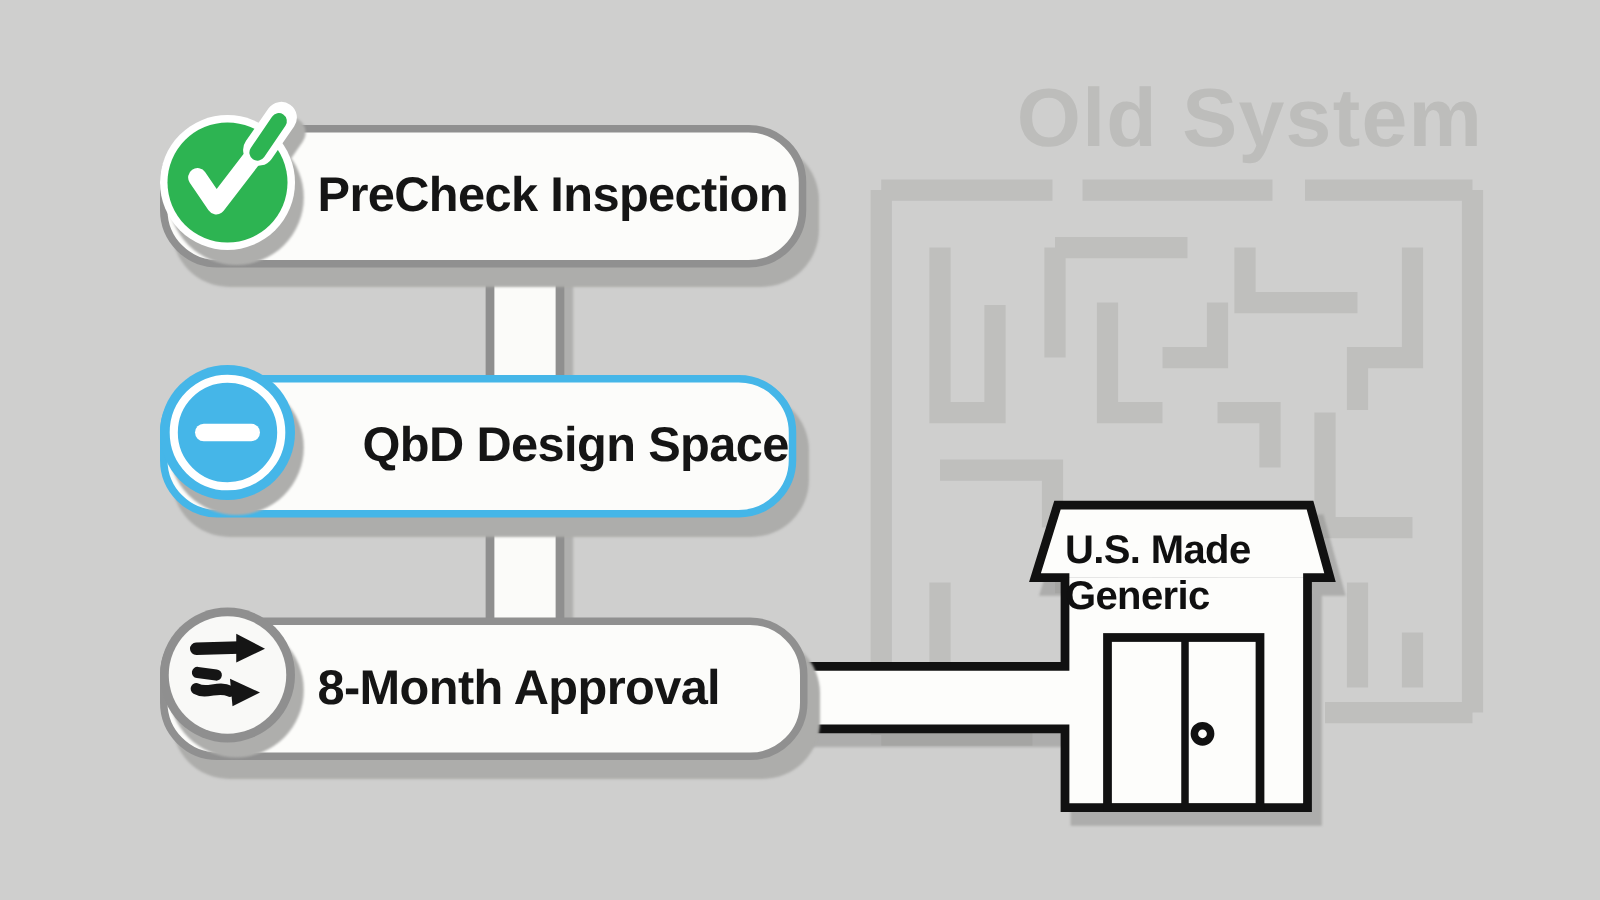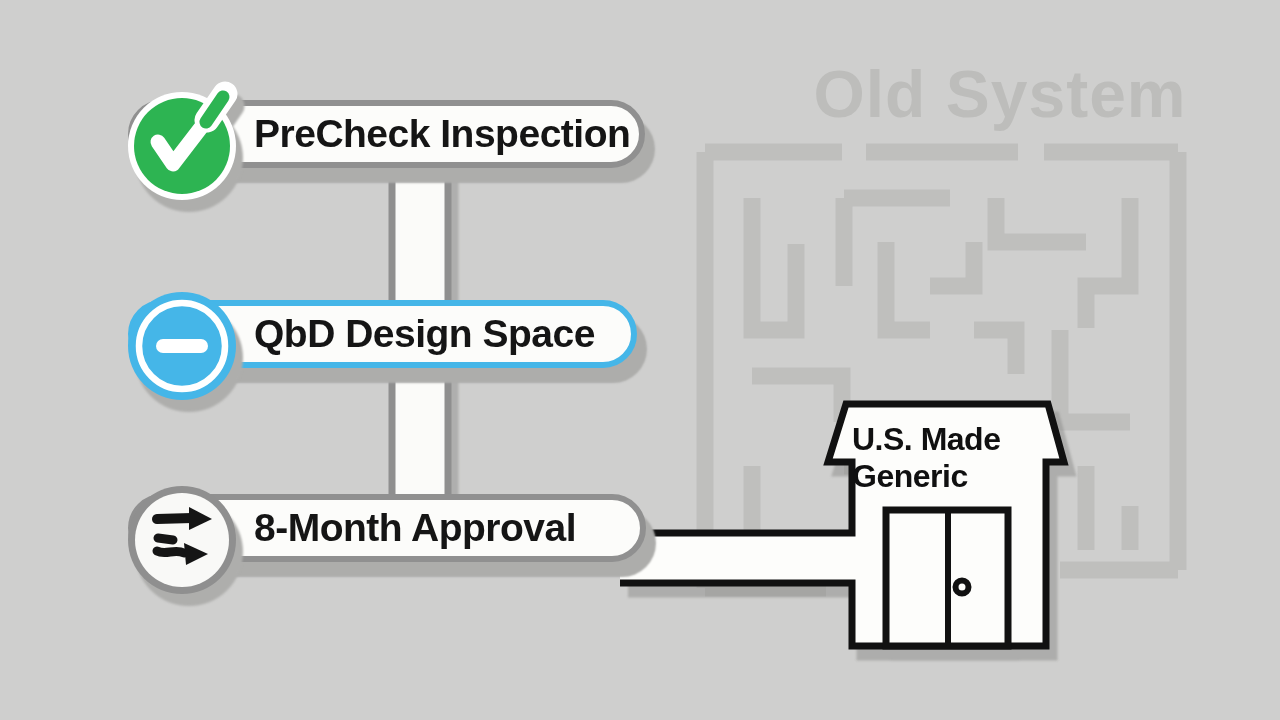--- a/index.html
+++ b/index.html
@@ -20,26 +20,26 @@
   .conn-shadow{filter:drop-shadow(7px 10px 1px rgba(150,150,148,.55));}
   .bld-shadow{filter:drop-shadow(8px 11px 1px rgba(140,140,138,.5));}
   
   .building-text{
     position:absolute;left:852px;top:421px;width:194px;
     text-align:left;font-weight:700;font-size:32px;line-height:37px;
     color:#101010;letter-spacing:-0.5px;
   }
   
   .pill{
-    position:absolute;height:68px;border-radius:46px;
+    position:absolute;height:114px;border-radius:46px;
     background:#fcfcfa;border:6px solid #909090;box-sizing:border-box;
     display:flex;align-items:center;padding-left:120px;
     box-shadow:10px 15px 2px #adadab;
   }
-  .pill.blue{border-color:#45b6e8;}
+  .pill.blue{border-color:#45b6e8;justify-content:flex-end;}
   .pill-label{
     font-size:39px;font-weight:700;color:#151515;letter-spacing:-0.5px;
     white-space:nowrap;
   }
   .badge{
     position:absolute;left:-6px;top:-14px;width:108px;height:108px;
     overflow:visible;
   }
   .badge svg{overflow:visible;filter:drop-shadow(7px 12px 1px #aeaeac);}
 </style>

